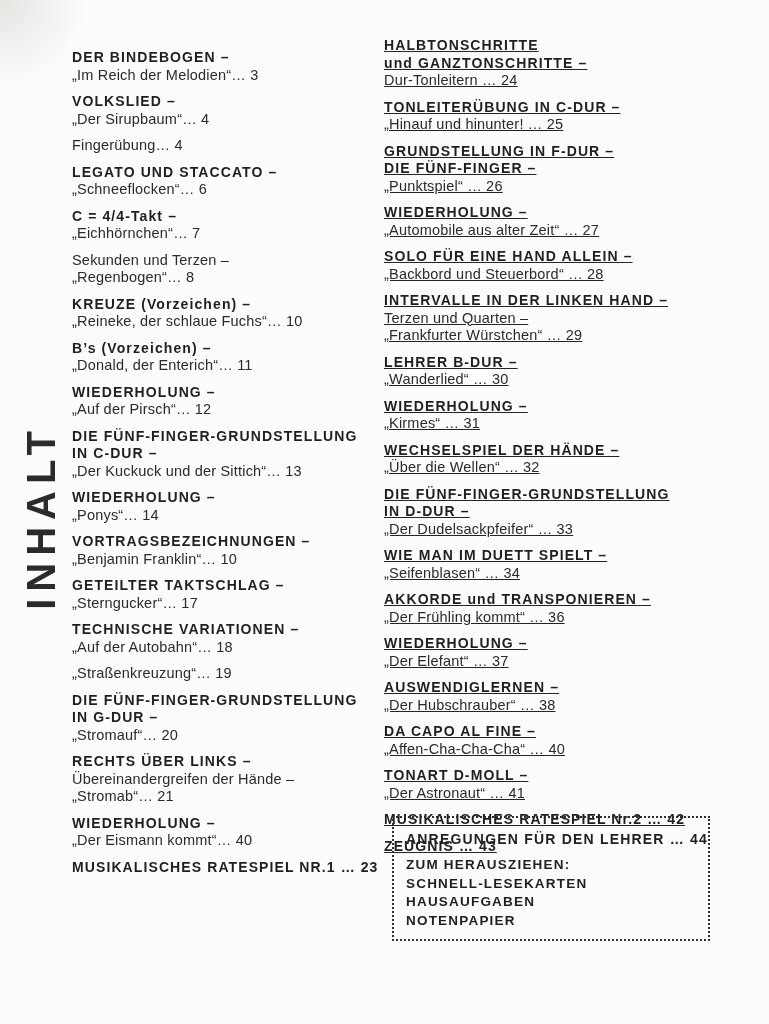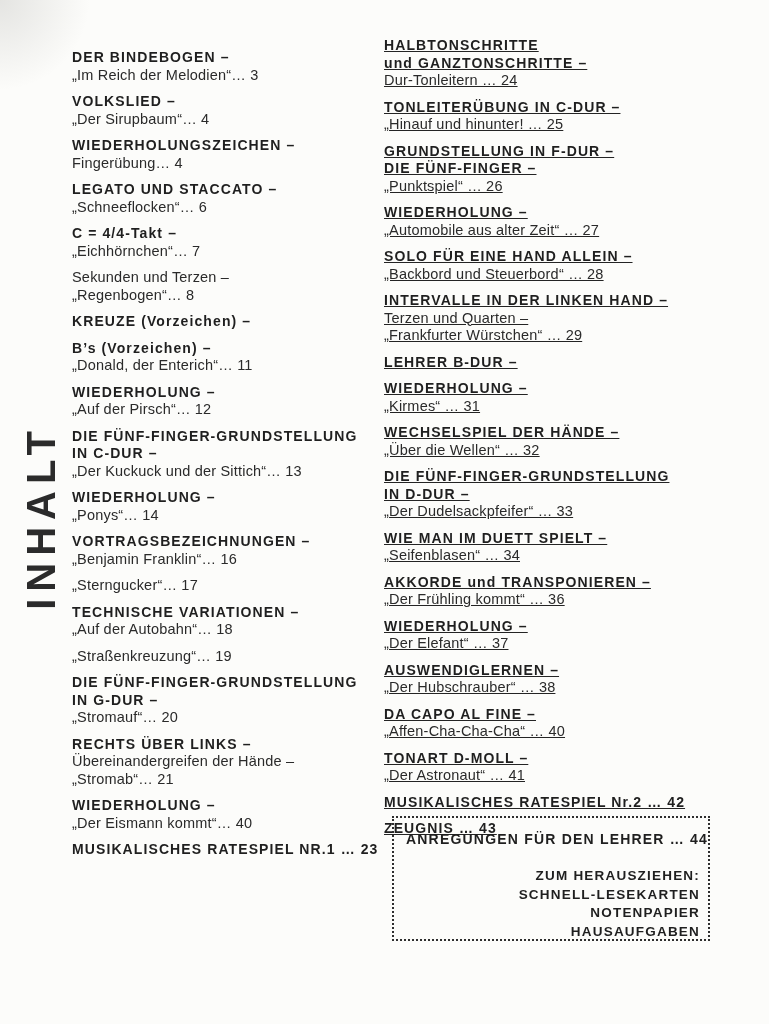--- a/index.html
+++ b/index.html
@@ -55,22 +55,22 @@
   }
   .tb-heading {
     font-weight: bold;
     font-size: 14px;
     letter-spacing: 1.2px;
     line-height: 18px;
     color: #1f1f1f;
     white-space: nowrap;
   }
   .tb-center {
-    margin-top: 19px;
-    text-align: right;
+    margin-top: 8px;
+    text-align: left;
     font-weight: bold;
     font-size: 13.5px;
     letter-spacing: 1.2px;
     line-height: 18.5px;
     color: #1f1f1f;
   }
 </style>
 </head>
 <body>
 
@@ -81,60 +81,61 @@
   <div class="col col-left">
       <div class="entry">
         <div class="head">DER BINDEBOGEN –</div>
         <div class="sub">„Im Reich der Melodien“… 3</div>
       </div>
       <div class="entry">
         <div class="head">VOLKSLIED –</div>
         <div class="sub">„Der Sirupbaum“… 4</div>
       </div>
       <div class="entry">
-        <div class="head">WIEDERHOLUNGSZEICHEN –</div>
         <div class="sub">Fingerübung… 4</div>
       </div>
       <div class="entry">
         <div class="head">LEGATO UND STACCATO –</div>
         <div class="sub">„Schneeflocken“… 6</div>
       </div>
       <div class="entry">
         <div class="head">C = 4/4-Takt –</div>
         <div class="sub">„Eichhörnchen“… 7</div>
       </div>
       <div class="entry">
         <div class="sub">Sekunden und Terzen –</div>
         <div class="sub">„Regenbogen“… 8</div>
       </div>
       <div class="entry">
         <div class="head">KREUZE (Vorzeichen) –</div>
+        <div class="sub">„Reineke, der schlaue Fuchs“… 10</div>
       </div>
       <div class="entry">
         <div class="head">B’s (Vorzeichen) –</div>
         <div class="sub">„Donald, der Enterich“… 11</div>
       </div>
       <div class="entry">
         <div class="head">WIEDERHOLUNG –</div>
         <div class="sub">„Auf der Pirsch“… 12</div>
       </div>
       <div class="entry">
         <div class="head">DIE FÜNF-FINGER-GRUNDSTELLUNG</div>
         <div class="head">IN C-DUR –</div>
         <div class="sub">„Der Kuckuck und der Sittich“… 13</div>
       </div>
       <div class="entry">
         <div class="head">WIEDERHOLUNG –</div>
         <div class="sub">„Ponys“… 14</div>
       </div>
       <div class="entry">
         <div class="head">VORTRAGSBEZEICHNUNGEN –</div>
-        <div class="sub">„Benjamin Franklin“… 16</div>
-      </div>
-      <div class="entry">
+        <div class="sub">„Benjamin Franklin“… 10</div>
+      </div>
+      <div class="entry">
+        <div class="head">GETEILTER TAKTSCHLAG –</div>
         <div class="sub">„Sterngucker“… 17</div>
       </div>
       <div class="entry">
         <div class="head">TECHNISCHE VARIATIONEN –</div>
         <div class="sub">„Auf der Autobahn“… 18</div>
       </div>
       <div class="entry">
         <div class="sub">„Straßenkreuzung“… 19</div>
       </div>
       <div class="entry">
@@ -179,20 +180,21 @@
         <div class="head">SOLO FÜR EINE HAND ALLEIN –</div>
         <div class="sub">„Backbord und Steuerbord“ … 28</div>
       </div>
       <div class="entry">
         <div class="head">INTERVALLE IN DER LINKEN HAND –</div>
         <div class="sub">Terzen und Quarten –</div>
         <div class="sub">„Frankfurter Würstchen“ … 29</div>
       </div>
       <div class="entry">
         <div class="head">LEHRER B-DUR –</div>
+        <div class="sub">„Wanderlied“ … 30</div>
       </div>
       <div class="entry">
         <div class="head">WIEDERHOLUNG –</div>
         <div class="sub">„Kirmes“ … 31</div>
       </div>
       <div class="entry">
         <div class="head">WECHSELSPIEL DER HÄNDE –</div>
         <div class="sub">„Über die Wellen“ … 32</div>
       </div>
       <div class="entry">
@@ -230,18 +232,18 @@
       <div class="entry">
         <div class="head">ZEUGNIS … 43</div>
       </div>
     </div>
 
   <div class="teacher-box">
     <div class="tb-heading">ANREGUNGEN FÜR DEN LEHRER … 44</div>
     <div class="tb-center">
       <div>ZUM HERAUSZIEHEN:</div>
       <div>SCHNELL-LESEKARTEN</div>
+      <div>HAUSAUFGABEN</div>
       <div>NOTENPAPIER</div>
-      <div>HAUSAUFGABEN</div>
     </div>
   </div>
 
 </div>
 
 </body></html>

